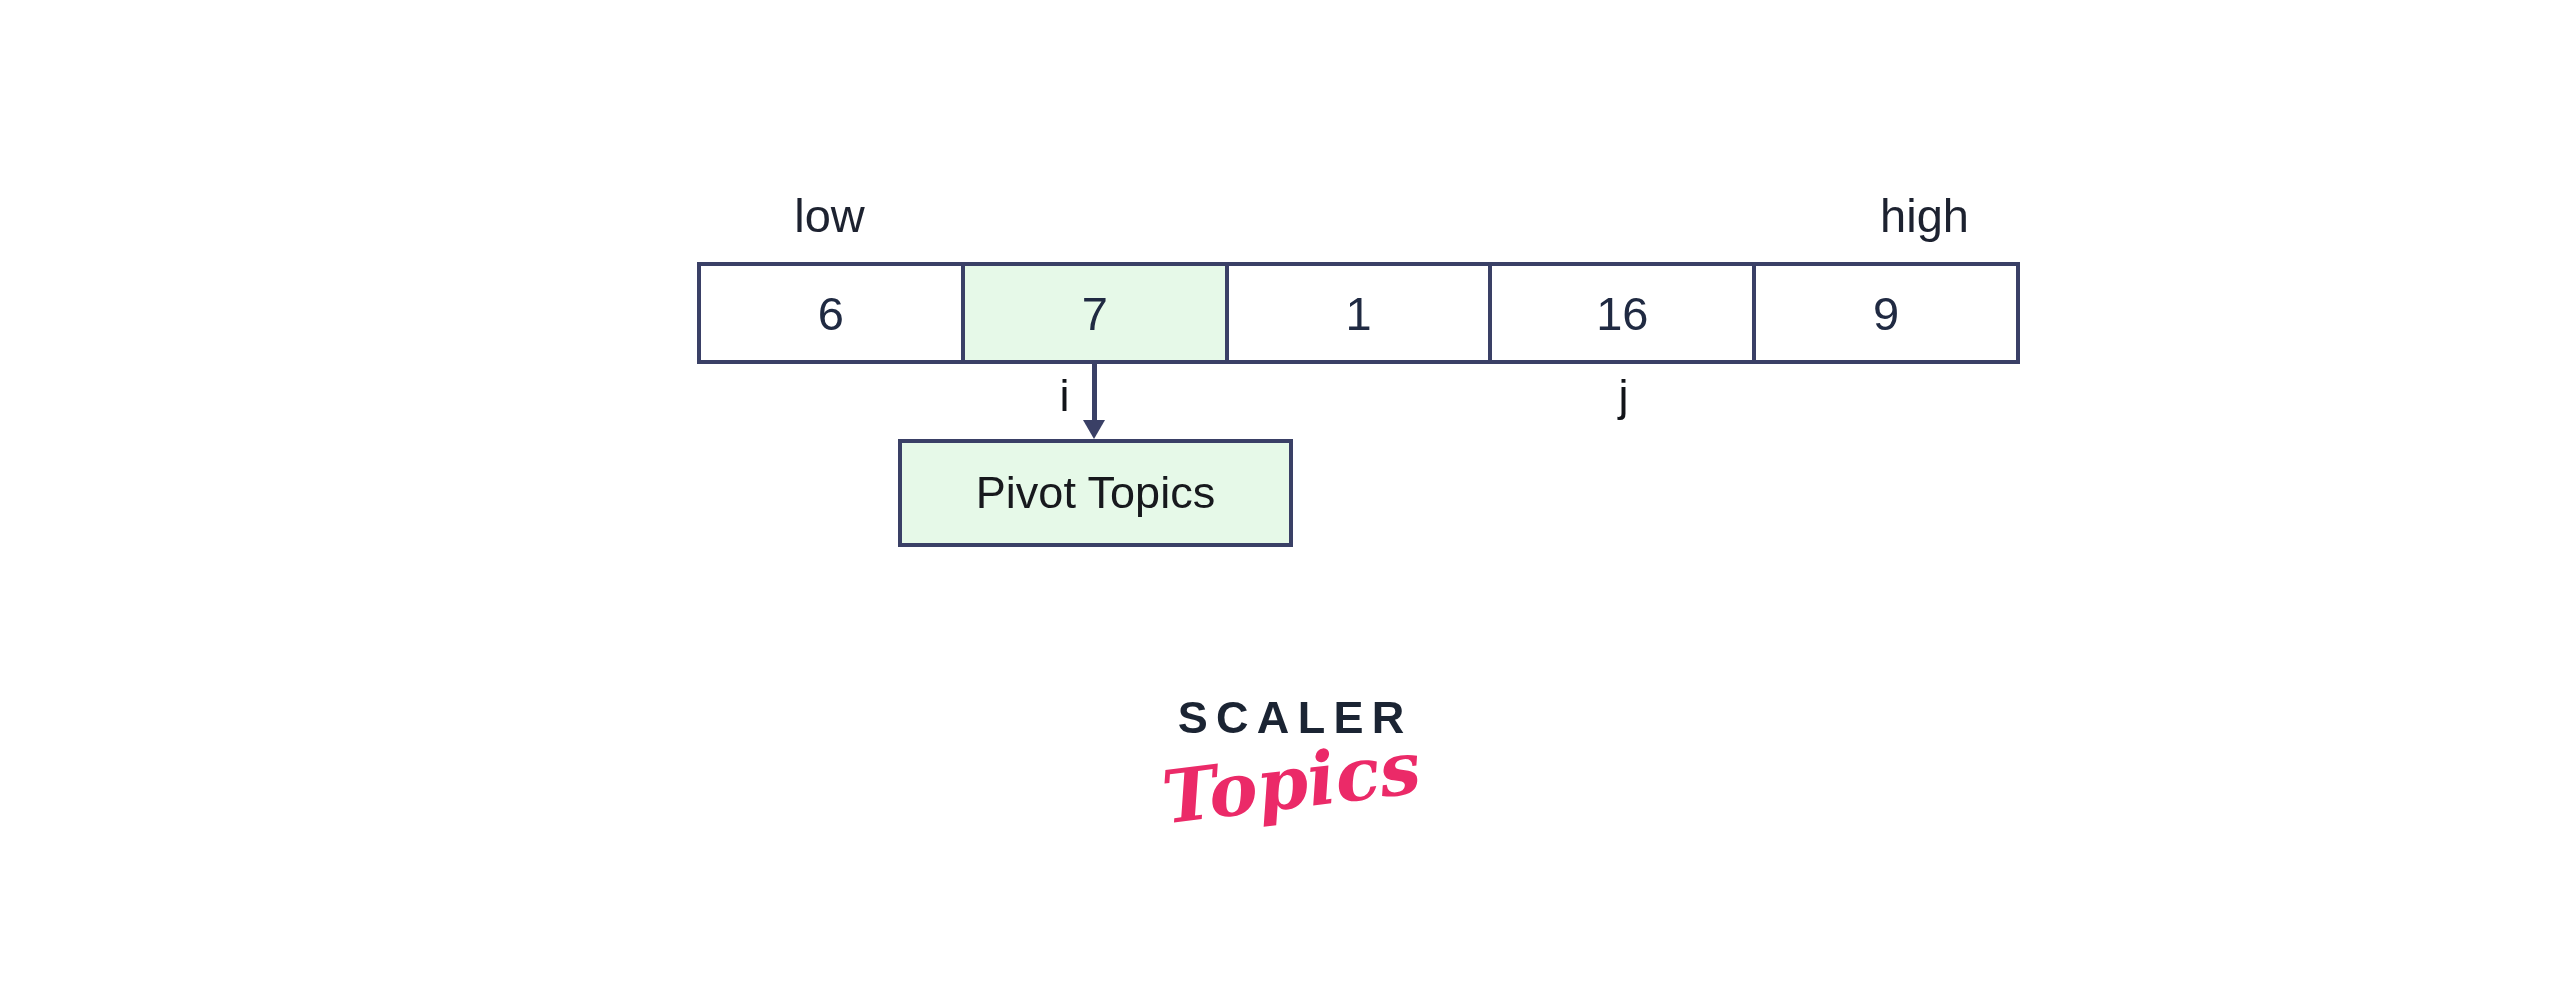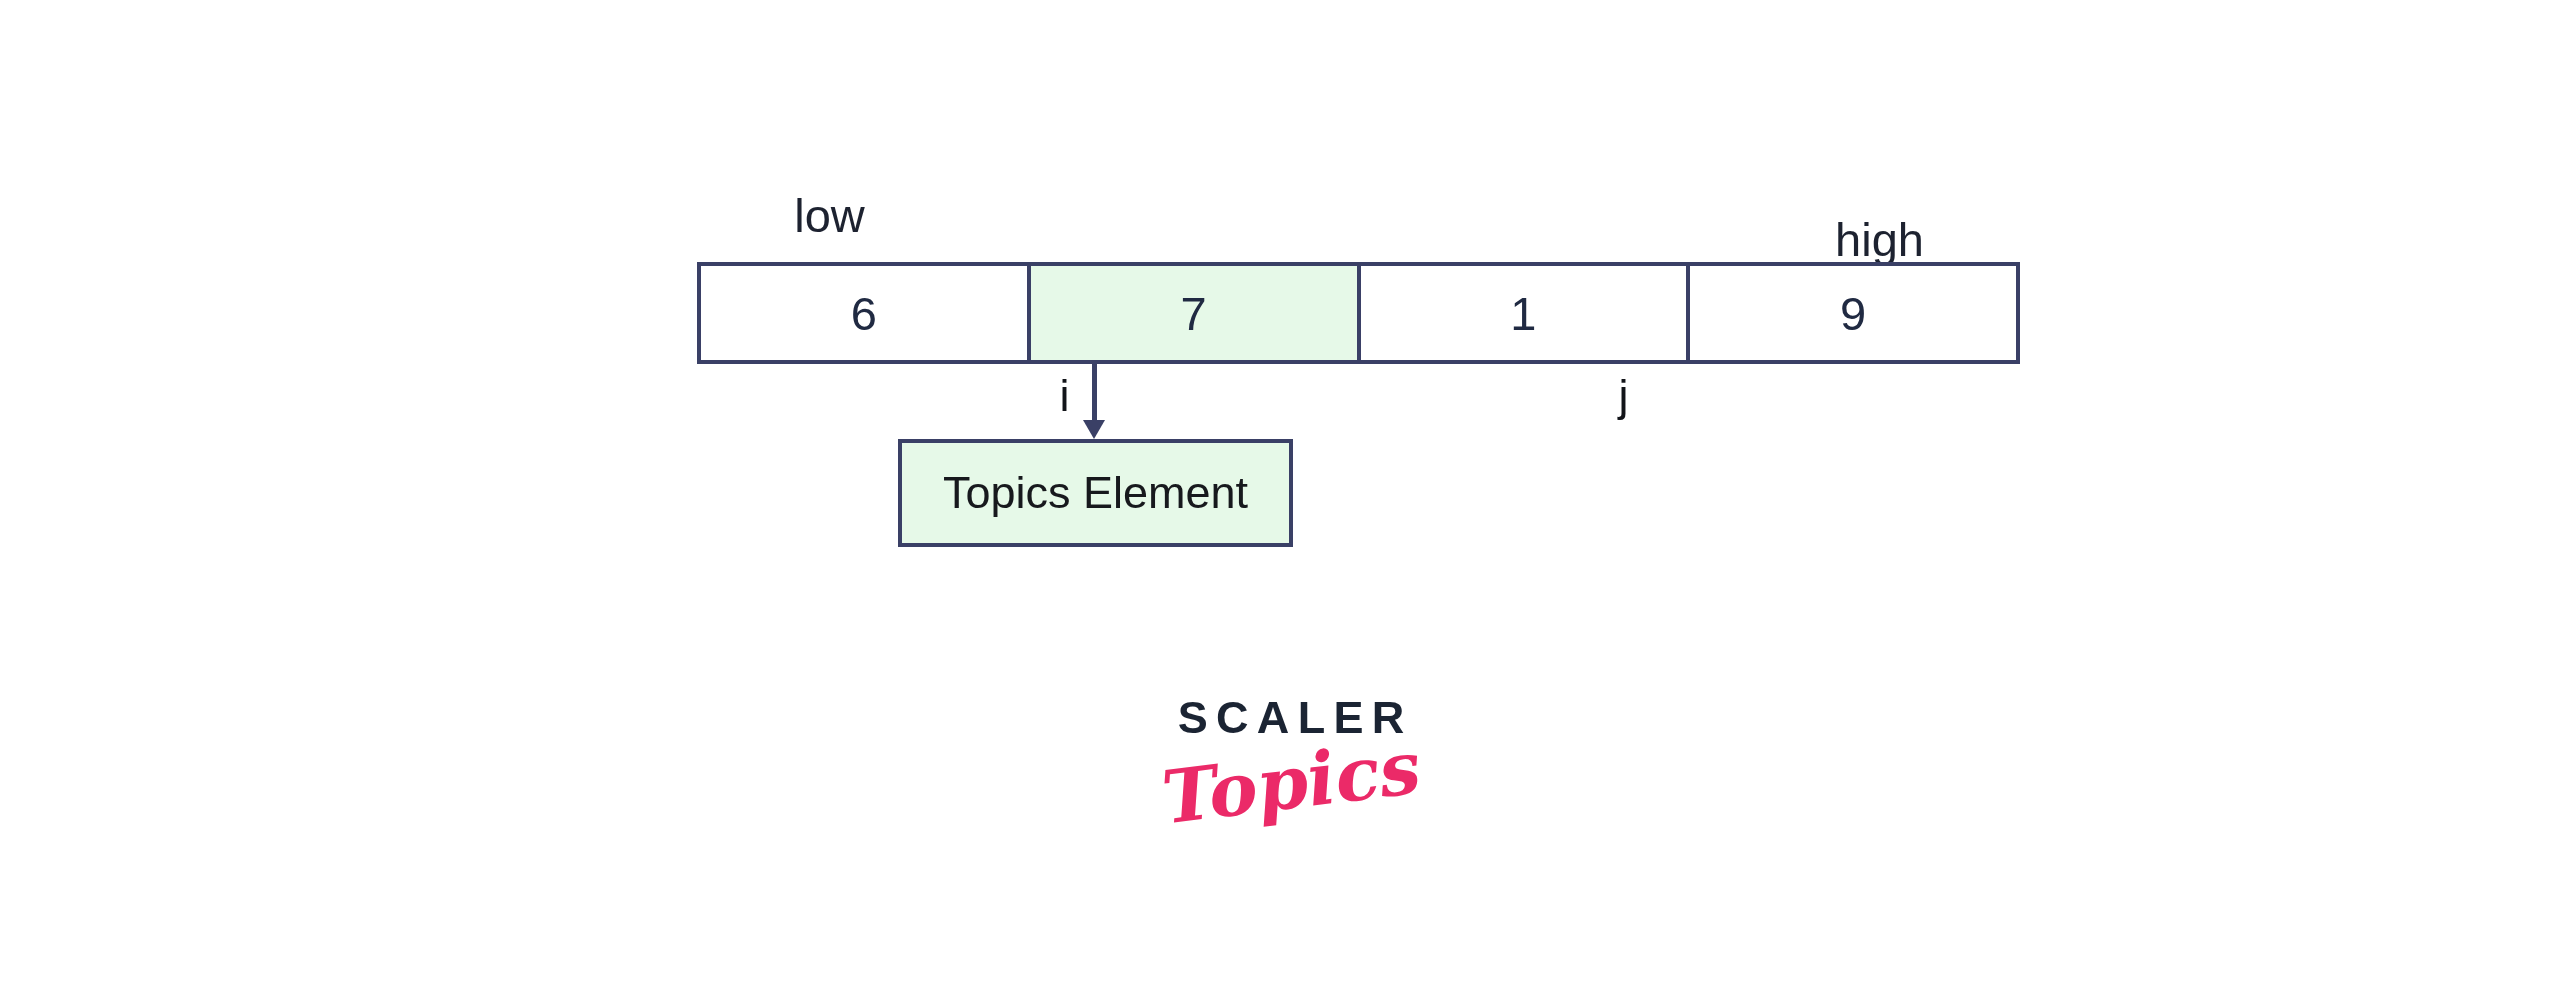--- a/index.html
+++ b/index.html
@@ -24,21 +24,21 @@
   .pointer-label {
     position: absolute;
     top: 192px;
     width: 265px;
     text-align: center;
     font-size: 47px;
     line-height: 48px;
     color: var(--label, #1d2230);
   }
   .pointer-label.low  { left: 697px;  }
-  .pointer-label.high { left: 1747px; margin-top: 24px; }
+  .pointer-label.high { left: 1792px; }
 
   
   .array {
     position: absolute;
     left: 697px;
     top: 262px;
     width: 1323px;
     height: 102px;
     box-sizing: border-box;
     border: 4.5px solid var(--ink, #3a4066);
@@ -153,33 +153,36 @@
       <div class="cell">
         <span>6</span>
       </div>
       <div class="cell highlight">
         <span>7</span>
       </div>
       <div class="cell">
         <span>1</span>
       </div>
       <div class="cell">
+        <span>16</span>
+      </div>
+      <div class="cell">
         <span>9</span>
       </div>
     </div>
 
   <div class="index-label i">i</div>
 
   <div class="index-label j">j</div>
 
   <div class="arrow-line"></div>
   <div class="arrow-head"></div>
 
   <div class="pivot-box">
-    <span>Topics Element</span>
+    <span>Pivot Topics</span>
   </div>
 
   <div class="logo">
     <span class="logo-primary">SCALER</span>
     <span class="logo-secondary">Topics</span>
   </div>
 
 </div>
 
 

